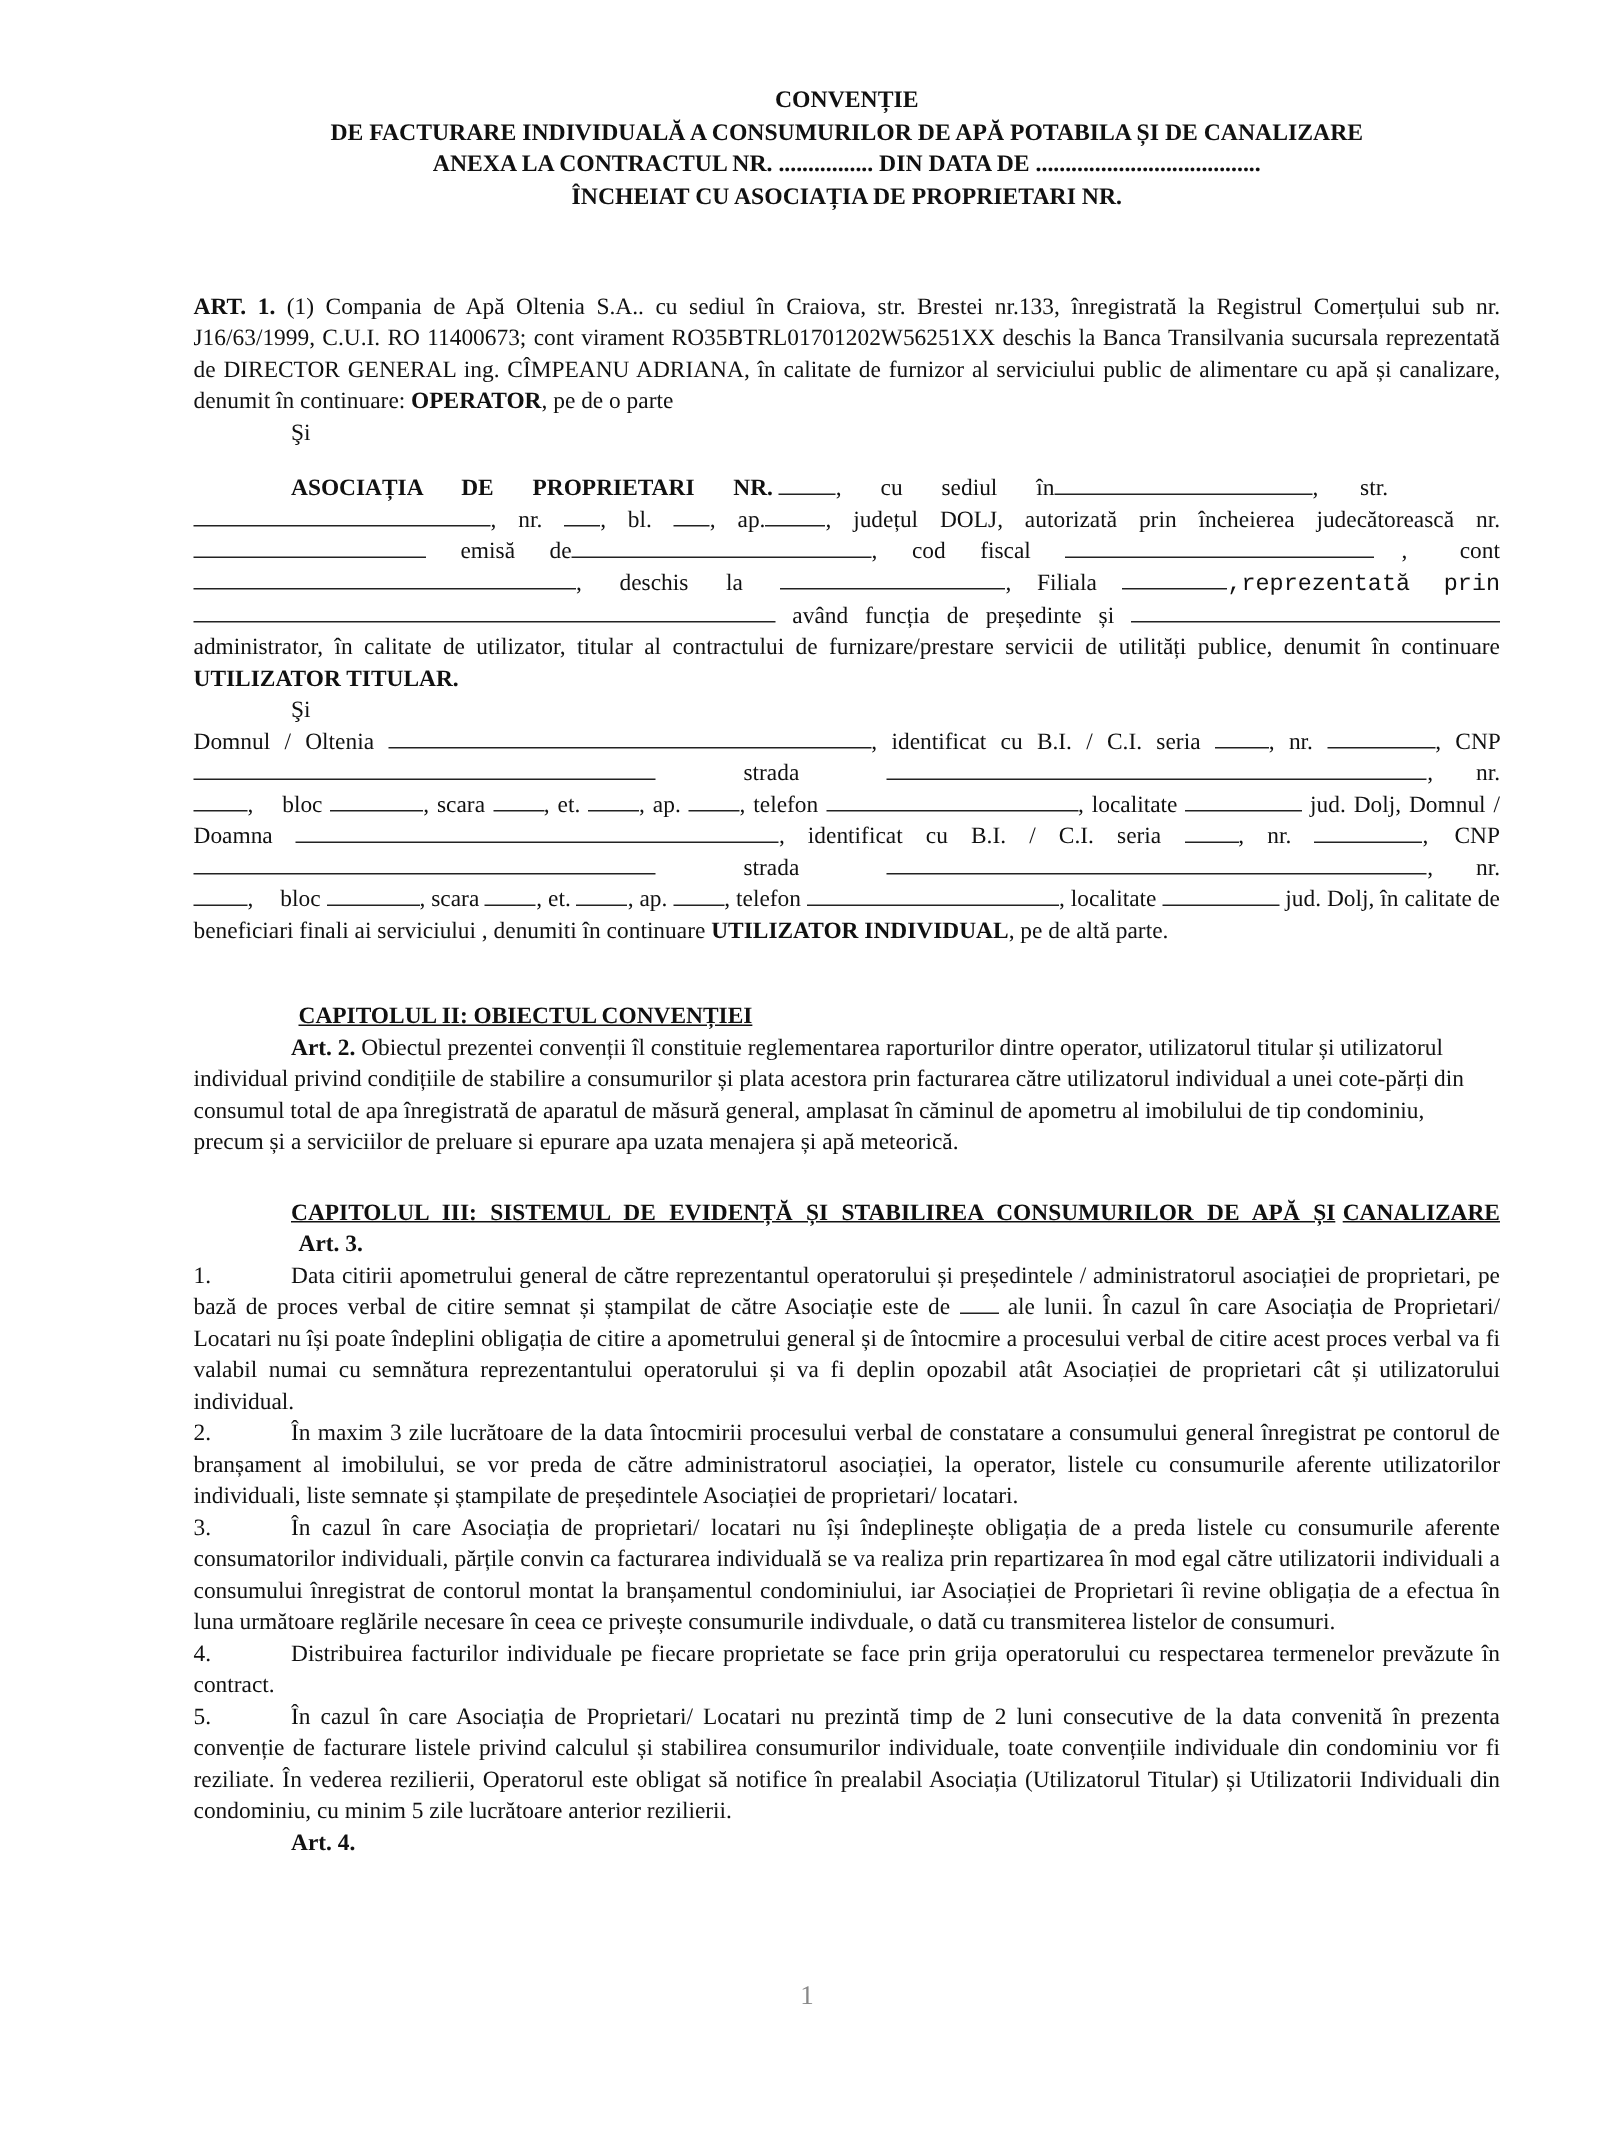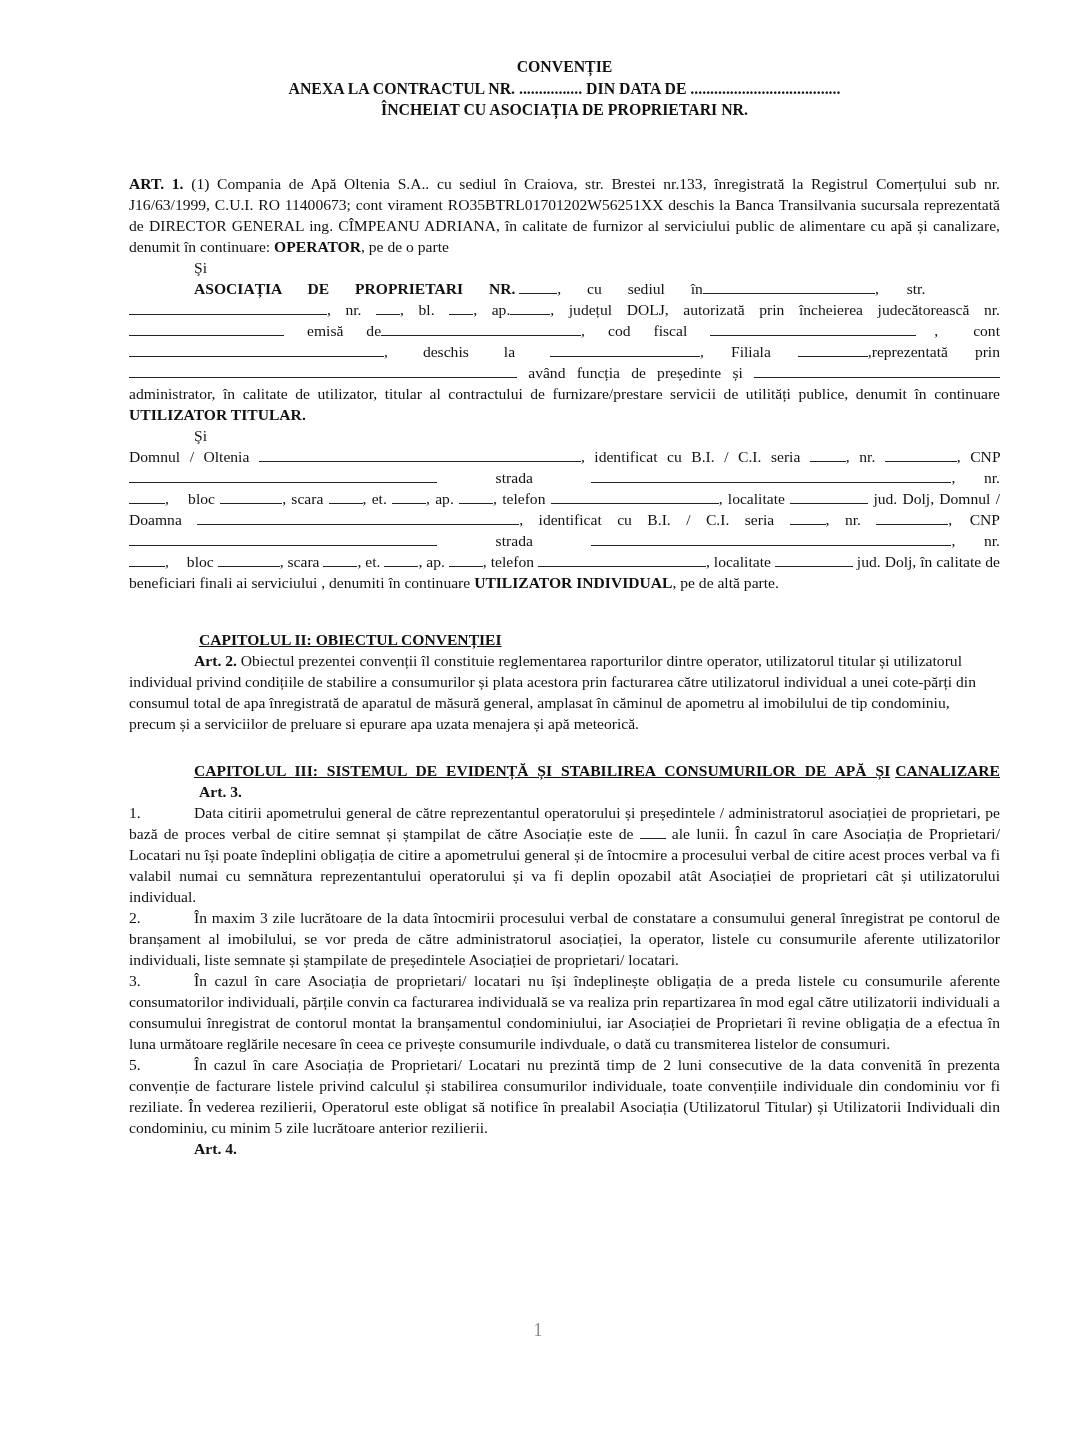--- a/index.html
+++ b/index.html
@@ -15,37 +15,38 @@
   .blank { display: inline-block; border-bottom: 1px solid #222; height: 14px; vertical-align: baseline; }
   .pgnum { position: absolute; left: 0; width: 1076px; top: 1320px; text-align: center; color: #888; font-size: 18px; }
   .sp1 { height: 26px; }
   .sp2 { height: 36px; }
 </style>
 </head>
 <body>
 
 <div class="page">
   <div class="center">CONVENȚIE</div>
+  <div class="center">DE FACTURARE INDIVIDUALĂ A CONSUMURILOR DE APĂ POTABILA  ȘI  DE CANALIZARE</div>
   <div class="center">ANEXA LA CONTRACTUL NR. ................ DIN DATA DE ......................................</div>
   <div class="center">ÎNCHEIAT CU ASOCIAȚIA DE PROPRIETARI NR.</div>
 
   <div class="sp1"></div>
   <div class="sp1"></div>
 
   <p><span class="b">ART. 1.</span><span> (1) Compania de Apă Oltenia S.A.. cu sediul în Craiova, str. Brestei nr.133, înregistrată la Registrul Comerțului sub nr. J16/63/1999, C.U.I. RO 11400673; cont virament RO35BTRL01701202W56251XX deschis la Banca Transilvania sucursala reprezentată de DIRECTOR GENERAL ing. CÎMPEANU ADRIANA, în calitate de furnizor al serviciului public de alimentare cu apă și canalizare, denumit în continuare: </span><span class="b">OPERATOR</span><span>, pe de o parte</span></p>
   <p class="ind">Şi</p>
 
-  <p class="ind" style="text-align:justify;">
+  <p class="ind" style="text-align:justify;margin-top:16px;">
     <span class="b" style="word-spacing:22px;">ASOCIAȚIA DE PROPRIETARI NR.</span>
     <span class="blank" style="width:38px"></span><span style="word-spacing:22px;">, cu sediul în</span><span class="blank" style="width:172px"></span><span style="word-spacing:24px;">, str.</span>
   </p>
   <p>
     <span class="blank" style="width:198px"></span><span>, nr. </span><span class="blank" style="width:24px"></span><span>, bl. </span><span class="blank" style="width:24px"></span><span>, ap.</span><span class="blank" style="width:40px"></span><span>, județul DOLJ, autorizată prin încheierea judecătorească nr.</span>
     <span class="blank" style="width:155px"></span><span style="word-spacing:12px;"> emisă de</span><span class="blank" style="width:200px"></span><span style="word-spacing:12px;">, cod fiscal </span><span class="blank" style="width:206px"></span><span style="word-spacing:24px;margin-left:18px;">, cont</span>
-    <span class="blank" style="width:255px"></span><span style="word-spacing:20px;margin-top:34px;">, deschis la </span><span class="blank" style="width:150px"></span><span style="word-spacing:12px;">, Filiala </span><span class="blank" style="width:70px"></span><span style="word-spacing:12px;">,reprezentată prin</span>
+    <span class="blank" style="width:255px"></span><span style="word-spacing:20px;margin-top:34px;">, deschis la </span><span class="blank" style="width:150px"></span><span style="word-spacing:12px;">, Filiala </span><span class="blank" style="width:70px"></span><span style="word-spacing:12px;font-family:Liberation Mono, monospace;">,reprezentată prin</span>
     <span class="blank" style="width:388px"></span><span> având funcția de președinte și </span><span class="blank" style="width:246px"></span>
     <span>administrator, în calitate de utilizator, titular al contractului de furnizare/prestare servicii de utilități publice, denumit în continuare </span><span class="b">UTILIZATOR TITULAR.</span>
   </p>
 
   <p class="ind">Şi</p>
   <p>
     <span> Domnul / Oltenia </span><span class="blank" style="width:322px"></span><span>, identificat cu B.I. / C.I. seria </span><span class="blank" style="width:36px"></span><span>, nr. </span><span class="blank" style="width:72px"></span><span>, CNP</span>
     <span class="blank" style="width:308px"></span><span style="word-spacing:40px;"> strada </span><span class="blank" style="width:360px"></span><span style="word-spacing:10px;">, nr. </span><span class="blank" style="width:36px"></span><span style="word-spacing:14px;">, bloc</span>
     <span class="blank" style="width:62px"></span><span>, scara </span><span class="blank" style="width:34px"></span><span>, et. </span><span class="blank" style="width:34px"></span><span>, ap. </span><span class="blank" style="width:34px"></span><span>, telefon </span><span class="blank" style="width:168px"></span><span>, localitate </span><span class="blank" style="width:78px"></span><span> jud. Dolj,  Domnul /</span>
     <span style="word-spacing:8px;">Doamna </span><span class="blank" style="width:322px"></span><span style="word-spacing:8px;">, identificat cu B.I. / C.I. seria </span><span class="blank" style="width:36px"></span><span style="word-spacing:8px;">, nr. </span><span class="blank" style="width:72px"></span><span style="word-spacing:10px;">, CNP</span>
@@ -58,17 +59,18 @@
   <p style="text-align:left;"><span style="display:inline-block;width:65px;"></span><span class="b">Art. 2.</span><span> Obiectul prezentei convenții îl constituie reglementarea raporturilor dintre operator, utilizatorul titular și utilizatorul individual privind condițiile de stabilire a consumurilor și plata acestora prin facturarea către utilizatorul individual a unei cote-părți din consumul total de apa înregistrată de aparatul de măsură general, amplasat în căminul de apometru al imobilului de tip condominiu, precum și a serviciilor de preluare si epurare apa uzata menajera și apă meteorică.</span></p>
 
   <div class="sp1"></div>
   <p style="text-align:justify;">
     <span style="display:inline-block;width:65px;"></span><span class="cap" style="word-spacing:4px;">CAPITOLUL III: SISTEMUL DE EVIDENȚĂ ȘI STABILIREA CONSUMURILOR DE APĂ ȘI</span>
     <span class="cap">CANALIZARE</span><span style="display:inline-block;width:70px;"></span><span class="b">Art. 3.</span>
   </p>
   <p><span class="num">1.</span><span>Data citirii apometrului general de către reprezentantul operatorului și președintele / administratorul asociației de proprietari, pe bază de proces verbal de citire semnat și ștampilat de către Asociație este de </span><span class="blank" style="width:26px"></span><span> ale lunii.   În cazul în care Asociația de Proprietari/ Locatari nu își poate îndeplini obligația de  citire a apometrului general și de întocmire a procesului verbal de citire acest proces verbal va fi valabil numai cu semnătura reprezentantului operatorului și va fi deplin opozabil atât Asociației de proprietari cât și utilizatorului individual.</span></p>
   <p><span class="num">2.</span><span>În maxim 3 zile lucrătoare de la data întocmirii procesului verbal de constatare a consumului general înregistrat pe contorul de branșament al imobilului, se vor preda de către administratorul asociației, la operator, listele cu consumurile aferente utilizatorilor individuali, liste semnate și ștampilate de președintele Asociației de proprietari/ locatari.</span></p>
   <p><span class="num">3.</span><span>În cazul în care Asociația de proprietari/ locatari nu își îndeplinește obligația de a preda listele cu consumurile aferente consumatorilor individuali, părțile convin ca facturarea individuală se va realiza prin repartizarea în mod egal către utilizatorii individuali a consumului înregistrat de contorul montat la branșamentul condominiului, iar Asociației de Proprietari îi revine obligația de a efectua în luna următoare reglările necesare în ceea ce privește consumurile indivduale, o dată cu transmiterea listelor de consumuri.</span></p>
+  <p><span class="num">4.</span><span>Distribuirea facturilor individuale pe fiecare proprietate se face prin grija operatorului cu respectarea termenelor prevăzute în contract.</span></p>
   <p><span class="num">5.</span><span>În cazul în care Asociația de Proprietari/ Locatari nu prezintă timp de 2 luni consecutive de la data convenită în prezenta convenție de facturare listele privind calculul și stabilirea consumurilor individuale, toate convențiile individuale din condominiu vor fi reziliate. În vederea rezilierii, Operatorul este obligat să notifice în prealabil Asociația (Utilizatorul Titular) și Utilizatorii Individuali din condominiu, cu minim 5 zile lucrătoare anterior rezilierii.</span></p>
   <p class="ind"><span class="b">Art. 4.</span></p>
 </div>
 
 <div class="pgnum">1</div>
 
 </body></html>

